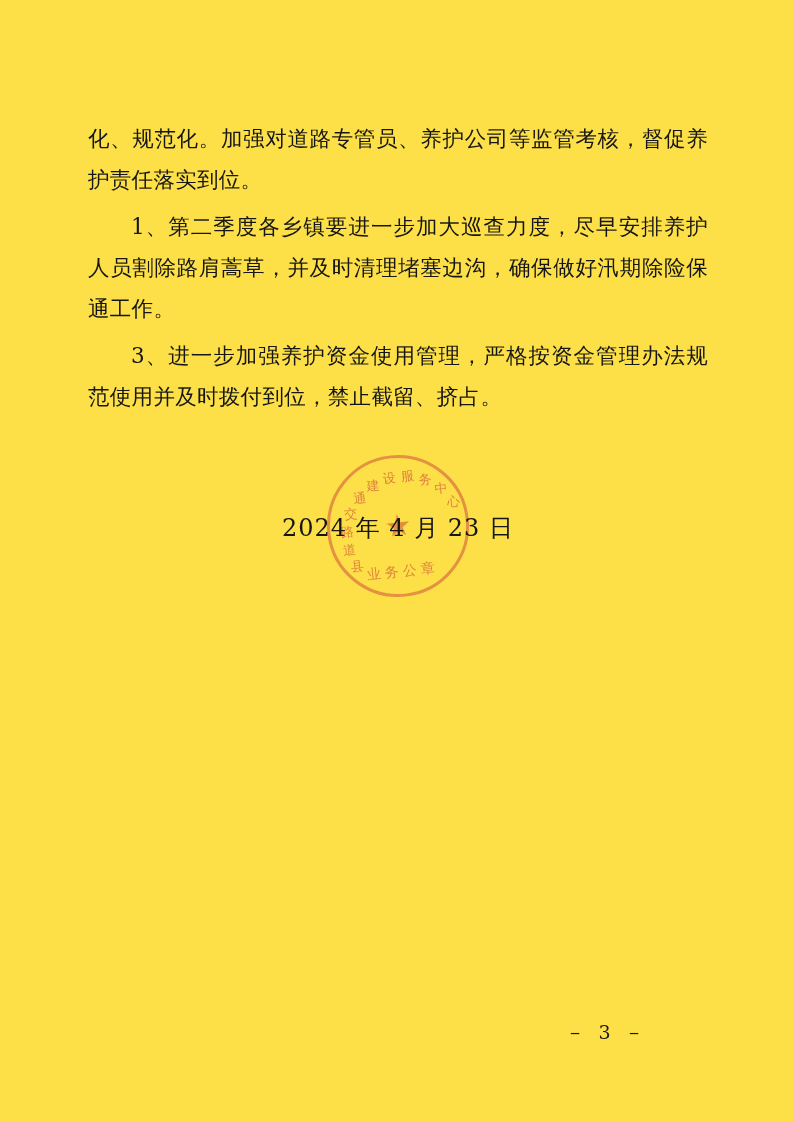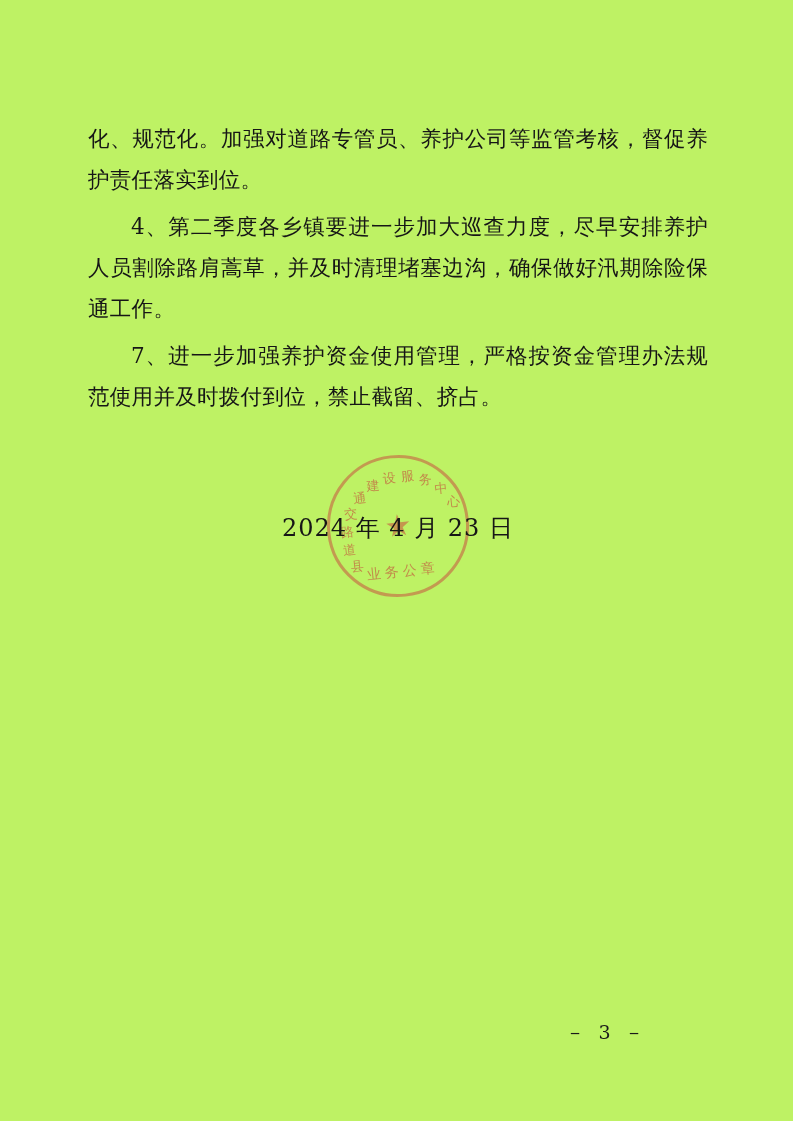--- a/index.html
+++ b/index.html
@@ -11,21 +11,21 @@
     width: 793px;
     height: 1121px;
     position: relative;
     font-family: "DejaVu Serif", "Liberation Serif", serif;
     color: #1a1a1a;
     overflow: hidden;
   }
   .page {
     position: absolute;
     inset: 0;
-    background: #bef264;
+    background: #fde047;
   }
   .doc-body {
     position: absolute;
     left: 88px;
     top: 118px;
     width: 620px;
   }
   p.para {
     margin: 0 0 6px 0;
     font-size: 21.5px;
@@ -113,22 +113,22 @@
     padding-left: 420px;
   }
 </style>
 </head>
 <body>
 
 <div class="page">
 
   <div class="doc-body">
     <p class="para">化、规范化。加强对道路专管员、养护公司等监管考核，督促养护责任落实到位。</p>
-    <p class="para indent">4、第二季度各乡镇要进一步加大巡查力度，尽早安排养护人员割除路肩蒿草，并及时清理堵塞边沟，确保做好汛期除险保通工作。</p>
-    <p class="para indent">7、进一步加强养护资金使用管理，严格按资金管理办法规范使用并及时拨付到位，禁止截留、挤占。</p>
+    <p class="para indent">1、第二季度各乡镇要进一步加大巡查力度，尽早安排养护人员割除路肩蒿草，并及时清理堵塞边沟，确保做好汛期除险保通工作。</p>
+    <p class="para indent">3、进一步加强养护资金使用管理，严格按资金管理办法规范使用并及时拨付到位，禁止截留、挤占。</p>
   </div>
 
   <div class="seal">
     <div class="ring"></div>
     <div class="top-text">
       <span style="transform: rotate(-118deg) translate(0, -58px) rotate(118deg);">县</span>
       <span style="transform: rotate(-100deg) translate(0, -58px) rotate(100deg);">道</span>
       <span style="transform: rotate(-82deg) translate(0, -58px) rotate(82deg);">路</span>
       <span style="transform: rotate(-64deg) translate(0, -58px) rotate(64deg);">交</span>
       <span style="transform: rotate(-46deg) translate(0, -58px) rotate(46deg);">通</span>

